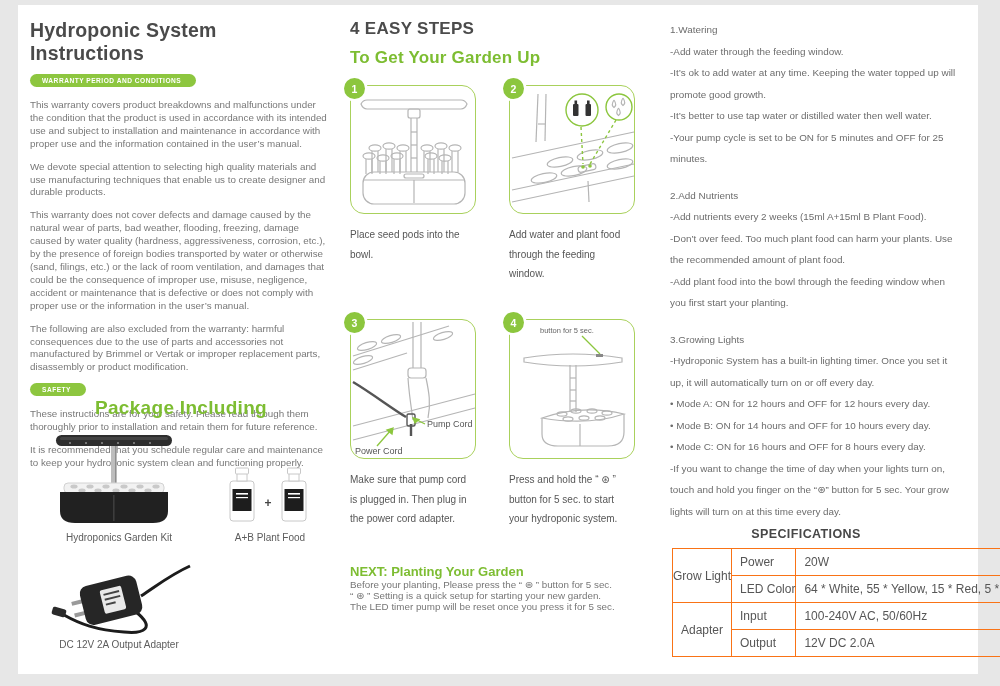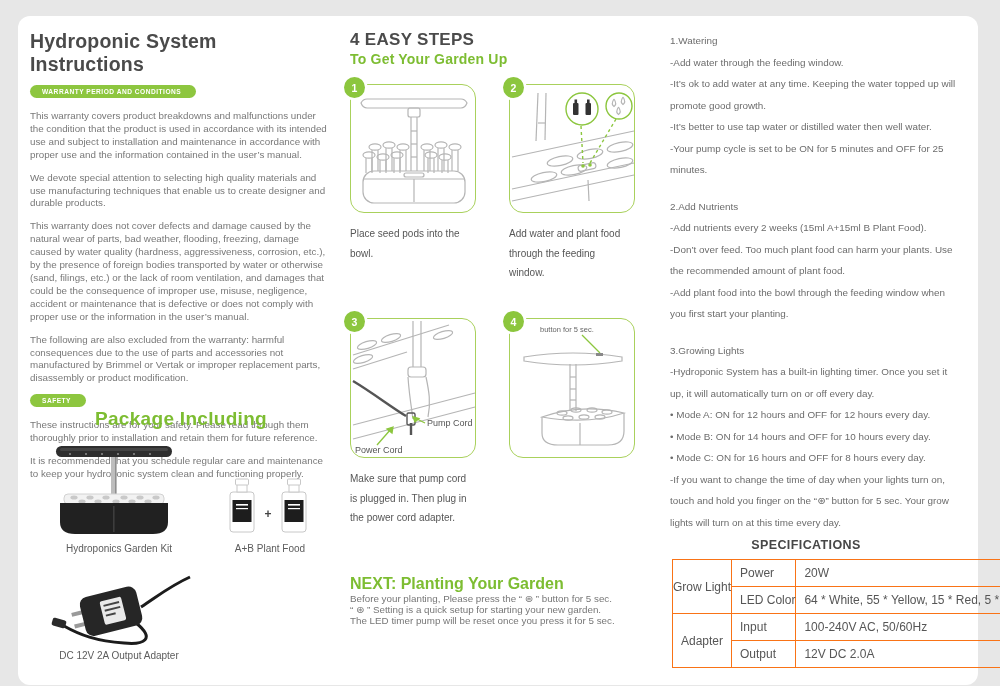--- a/index.html
+++ b/index.html
@@ -3,22 +3,22 @@
 <meta charset="utf-8">
 <style>
   * { margin:0; padding:0; box-sizing:border-box; }
   html,body { width:1000px; height:686px; }
   body {
     background:#e7e7e7;
     font-family:"Liberation Sans","DejaVu Sans",sans-serif;
     position:relative; overflow:hidden;
   }
   .paper {
-    position:absolute; left:18px; top:16px; width:960px; height:669px;
-    background:#ffffff; border-radius:12px;
+    position:absolute; left:18px; top:5px; width:960px; height:669px;
+    background:#ffffff; border-radius:0;
   }
   .col { position:absolute; top:14px; }
   .col-left  { left:12px;  width:302px; }
   .col-mid   { left:332px; width:298px; }
   .col-right { left:652px; width:292px; height:648px; }
 
   
   .main-title { font-size:19.5px; font-weight:bold; color:#4a4a4a; letter-spacing:.2px; }
   .pill {
     display:inline-block; background:#8dc63f; color:#fff;
@@ -27,39 +27,39 @@
   }
   .body-p { font-size:9.8px; line-height:12.9px; color:#787878; margin-top:10px; }
   .pkg { position:absolute; left:0; top:378px; width:302px; }
   .pkg-title { text-align:center; font-size:19px; font-weight:bold; color:#7dbd32; letter-spacing:.3px; }
   .pkg-grid { display:grid; grid-template-columns:178px 124px; margin-top:10px; row-gap:14px; }
   .pkg-item { display:flex; flex-direction:column; align-items:center; justify-content:flex-end; }
   .pkg-label { font-size:10px; color:#5c5c5c; text-align:center; margin-top:5px; line-height:12px; }
 
   
   .mid-h1 { font-size:17px; font-weight:bold; color:#4b4b4b; letter-spacing:.3px; }
-  .mid-h2 { font-size:14px; font-weight:bold; color:#7dbd32; margin-top:1px; letter-spacing:.2px; }
+  .mid-h2 { font-size:17px; font-weight:bold; color:#7dbd32; margin-top:9px; letter-spacing:.2px; }
   .steps { display:grid; grid-template-columns:126px 126px; column-gap:33px; margin-top:17px; }
   .step-cell { position:relative; }
   .step-cell.row1 { height:234px; }
   .step-box {
     border:1.5px solid #a9d15c; border-radius:14px; position:relative;
     width:126px; background:#fff;
   }
   .step-box.h1 { height:129px; }
   .step-box.h2 { height:140px; }
   .badge {
     position:absolute; left:-7px; top:-8px; width:21px; height:21px;
     background:#8cc63e; border-radius:50%; color:#fff; font-size:10.5px; font-weight:bold;
     display:flex; align-items:center; justify-content:center;
     box-shadow:0 0 0 2.5px #fff;
   }
   .caption { margin-top:11px; font-size:10px; color:#565656; line-height:19.5px; width:124px; }
   .next { position:absolute; left:0; top:545px; width:298px; }
-  .next-h { font-size:16px; font-weight:bold; color:#7dbd32; }
+  .next-h { font-size:13px; font-weight:bold; color:#7dbd32; }
   .next-line { font-size:9.8px; color:#777; }
 
   
   .r-section { font-size:9.9px; color:#6c6c6c; line-height:21.5px; margin-bottom:15px; width:286px; }
   .spec { position:absolute; left:2px; top:508px; width:268px; }
   .spec-h { text-align:center; font-size:12.5px; font-weight:bold; color:#474747; letter-spacing:.4px; margin-bottom:7px; }
   table.spec-t { width:100%; border-collapse:collapse; }
   .spec-t td { border:1px solid #f97316; font-size:12px; color:#565656; height:27px; padding:0 0 0 8px; white-space:nowrap; }
   .spec-t td.grp { width:62px; text-align:center; padding:0; }
   .spec-t td.lbl { width:58px; }
@@ -342,20 +342,21 @@
                   <ellipse cx="97" cy="93" rx="5" ry="2.2"></ellipse>
               <ellipse cx="58" cy="99" rx="5" ry="2.2"></ellipse>
                   <ellipse cx="74" cy="98" rx="5" ry="2.2"></ellipse>
                   <ellipse cx="90" cy="98" rx="5" ry="2.2"></ellipse>
               <path d="M32,98 L32,114 Q32,126 48,126 L98,126 Q114,126 114,112 L114,94"></path>
               <line x1="70" y1="104" x2="70" y2="126"></line>
             </g>
           </svg>
           </span>
         </div>
+        <div class="caption">Press and hold the “ ⊛ ” button for 5 sec. to start your hydroponic system.</div>
       </div>
     </div>
 
     <div class="next">
       <div class="next-h">NEXT: Planting Your Garden</div>
       <div class="next-line">Before your planting, Please press the “ ⊛ ” button for 5 sec.</div>
       <div class="next-line">“ ⊛ ” Setting is a quick setup for starting your new garden.</div>
       <div class="next-line">The LED timer pump will be reset once you press it for 5 sec.</div>
     </div>
   </div>

